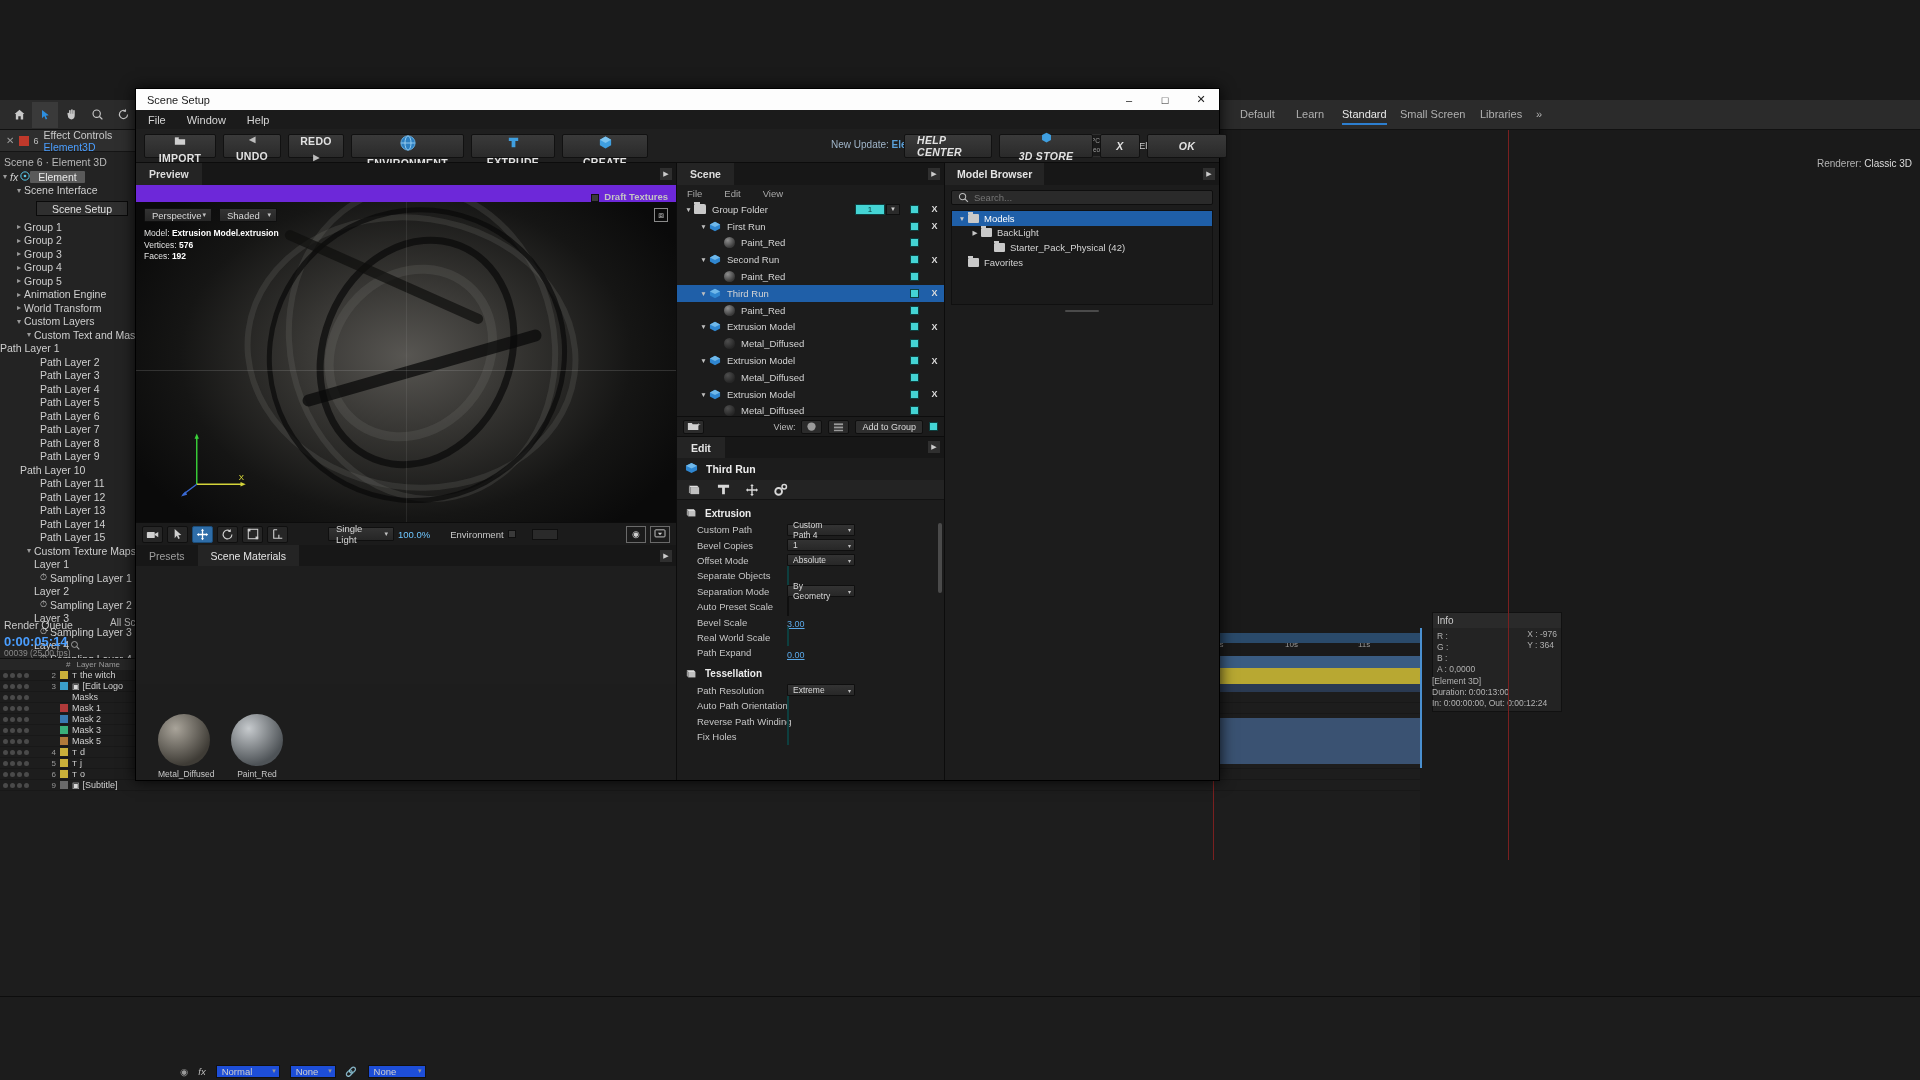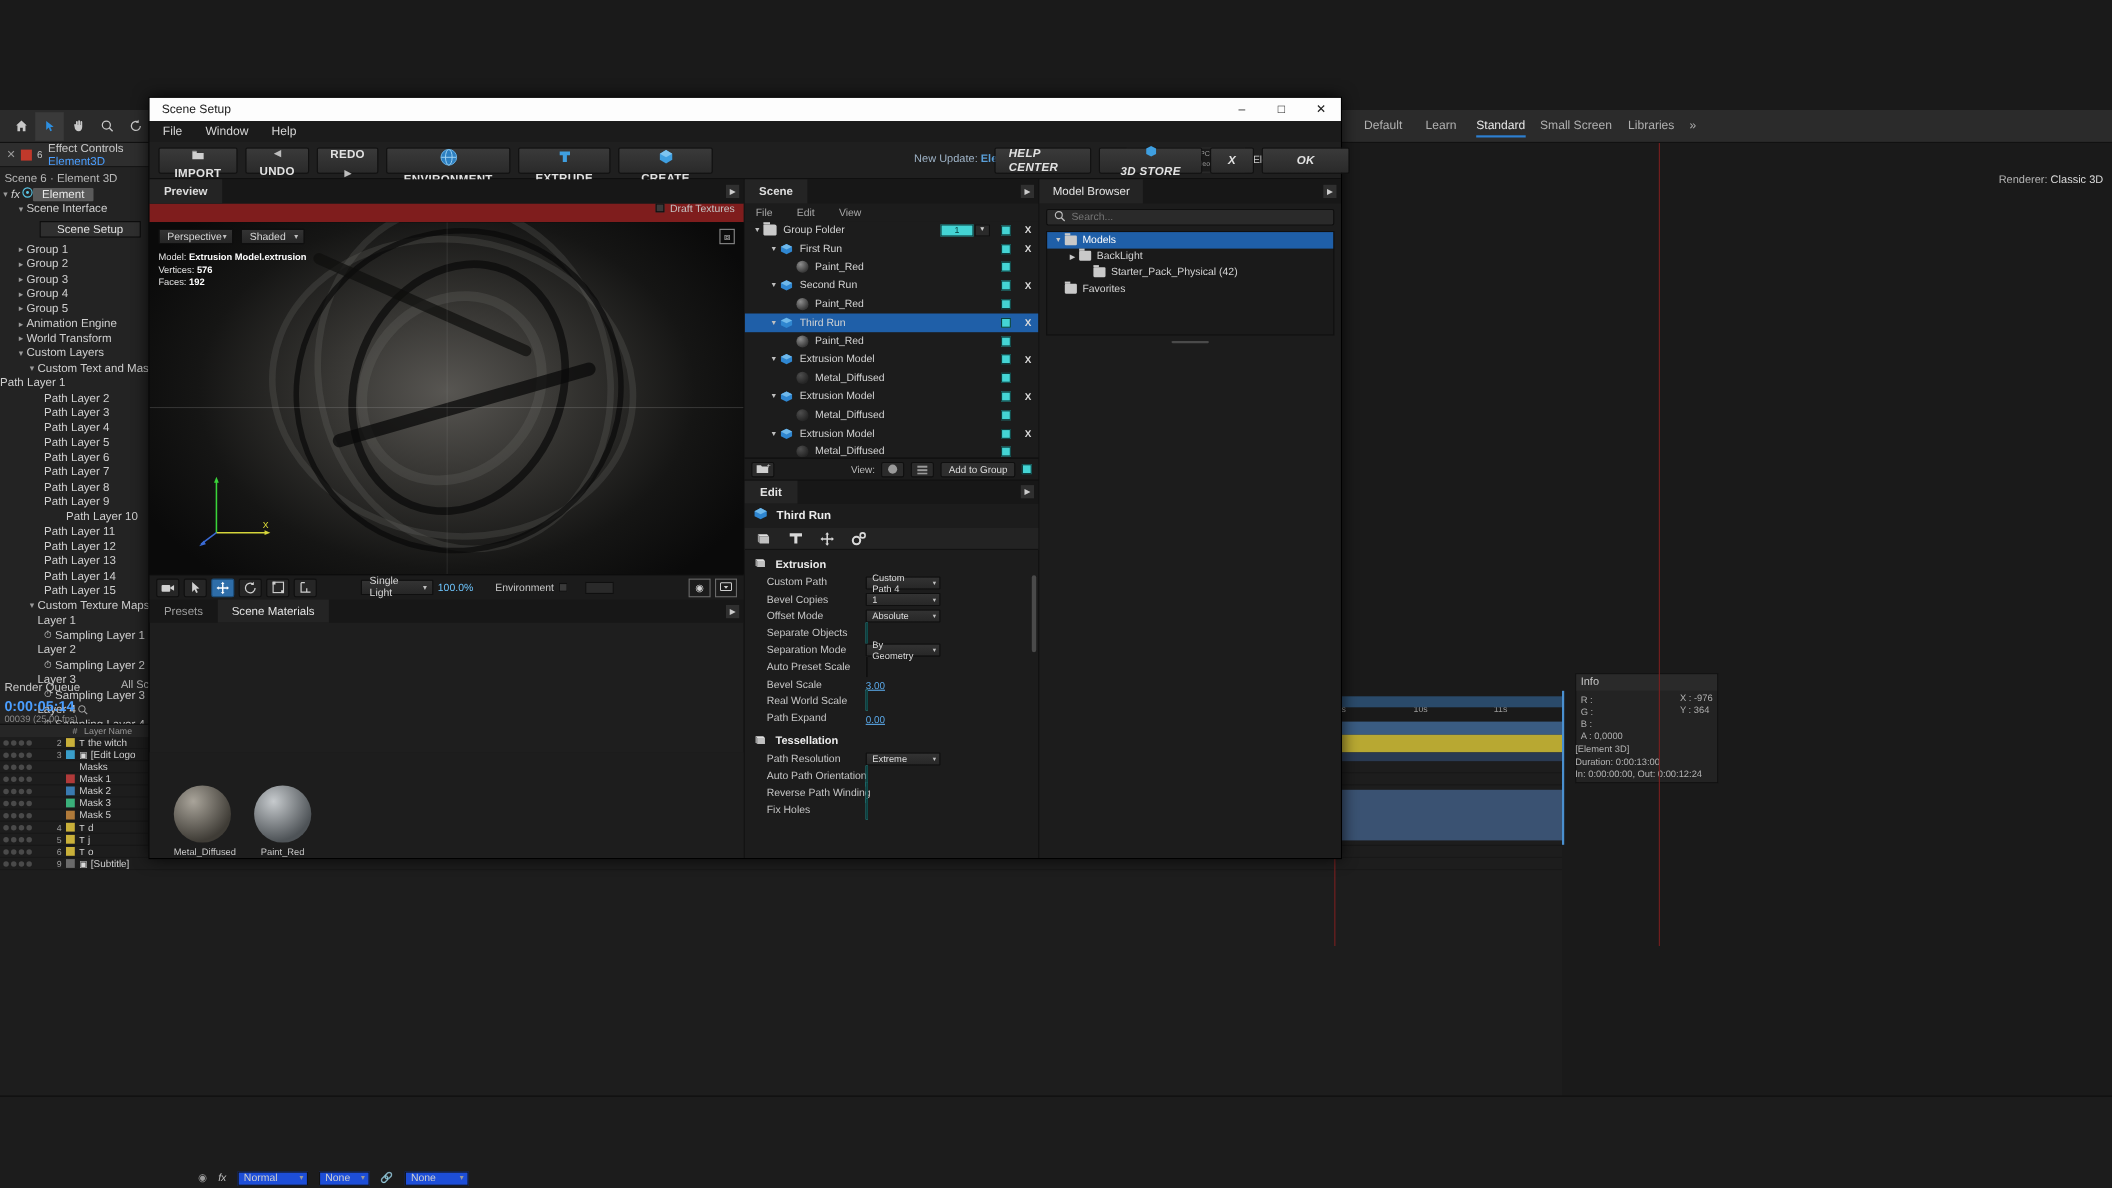--- a/index.html
+++ b/index.html
@@ -133,22 +133,22 @@
   .col-prev { width:541px; border-right:1px solid #0c0c0c; position:relative; }
   .col-scene { width:268px; border-right:1px solid #0c0c0c; position:relative; background:#1c1c1c;}
   .col-model { flex:1; position:relative; background:#1c1c1c;}
 
   .ptab { height:22px; background:#171717; display:flex; align-items:center; position:relative;}
   .ptab .t { height:22px; padding:0 13px; display:flex; align-items:center; font-size:10.5px;
              color:#ddd; font-weight:bold; background:#242424; }
   .ptab .arr { position:absolute; right:4px; width:12px; height:12px; background:#2f2f2f;
                display:flex; align-items:center; justify-content:center; font-size:7px; color:#ccc;}
 
-  .prow { height:17px; background:#7f1d1d; display:flex; align-items:flex-start; justify-content:flex-end;
-          padding-right:8px; gap:5px; font-size:9.5px; color:#c4c4c4;}
+  .prow { height:17px; background:#6d28d9; display:flex; align-items:flex-end; justify-content:flex-end;
+          padding-right:8px; gap:5px; font-size:9.5px; color:#c4c4c4;font-weight:bold;}
   .chk { width:8px; height:8px; background:#3a3a3a; border:1px solid #0f0f0f; }
 
   .viewport { position:relative; height:320px; background:#0c0c0c; overflow:hidden; }
   .vp-img { position:absolute; inset:0;
     background:
       radial-gradient(ellipse 58% 70% at 50% 48%, rgba(92,90,86,.95) 0%, rgba(55,54,51,.9) 38%, rgba(22,22,21,.95) 72%, #0a0a0a 100%),
       radial-gradient(ellipse 30% 36% at 50% 50%, rgba(10,10,10,.92) 0%, rgba(30,30,28,.2) 70%, transparent 100%),
       #0a0a0a;
   }
   .vp-ring { position:absolute; border-radius:50%; border:6px solid rgba(120,118,112,.22); }
@@ -238,21 +238,21 @@
          position:relative; border-radius:1px;}
   .vdd:after { content:"▾"; position:absolute; right:3px; font-size:6px; color:#c0c0c0;}
   .vnum { font-size:9px; color:#5aa8e8; text-decoration:underline; }
   .vchk { width:9px; height:9px; background:#44d4d4; border:1px solid #0d3f3f;}
   .vchk.off { background:#3a3a3a; border-color:#0f0f0f;}
   .edit-sb { position:absolute; right:2px; top:360px; width:4px; height:70px; background:#4a4a4a; border-radius:2px;}
 
   
   .mb-tab { height:22px; background:#171717; display:flex; align-items:center; position:relative;}
   .mb-tab .t { height:22px; padding:0 12px; display:flex; align-items:center; font-size:10.5px;
-               color:#e4e4e4; font-weight:normal; background:#242424;}
+               color:#e4e4e4; font-weight:bold; background:#242424;}
   .mb-tab .arr { position:absolute; right:4px; width:12px; height:12px; background:#2f2f2f;
                  display:flex; align-items:center; justify-content:center; font-size:7px; color:#ccc;}
   .mb-search { margin:5px 6px; height:15px; background:#2a2a2a; border:1px solid #0e0e0e;
                display:flex; align-items:center; gap:5px; padding:0 6px; border-radius:2px;}
   .mb-search input { background:transparent; border:0; outline:0; color:#bdbdbd; font-size:9.5px;
                      font-family:"Liberation Sans",sans-serif; width:100%; }
   .mb-list { margin:0 6px; border:1px solid #101010; background:#1a1a1a; height:95px; }
   .mb-row { height:14.6px; display:flex; align-items:center; font-size:9.5px; color:#d4d4d4;}
   .mb-row.sel { background:#1f5fa8; color:#fff; }
   .mb-row .tw { font-size:6.5px; color:#c8c8c8; width:12px; text-align:center;}
@@ -399,21 +399,21 @@
           </div>
           <div class="ae-row" style="padding-left: 40px;">
             <span>Path Layer 7</span>
           </div>
           <div class="ae-row" style="padding-left: 40px;">
             <span>Path Layer 8</span>
           </div>
           <div class="ae-row" style="padding-left: 40px;">
             <span>Path Layer 9</span>
           </div>
-          <div class="ae-row" style="padding-left: 60px;">
+          <div class="ae-row" style="padding-left: 20px;">
             <span>Path Layer 10</span>
           </div>
           <div class="ae-row" style="padding-left: 40px;">
             <span>Path Layer 11</span>
           </div>
           <div class="ae-row" style="padding-left: 40px;">
             <span>Path Layer 12</span>
           </div>
           <div class="ae-row" style="padding-left: 40px;">
             <span>Path Layer 13</span>

